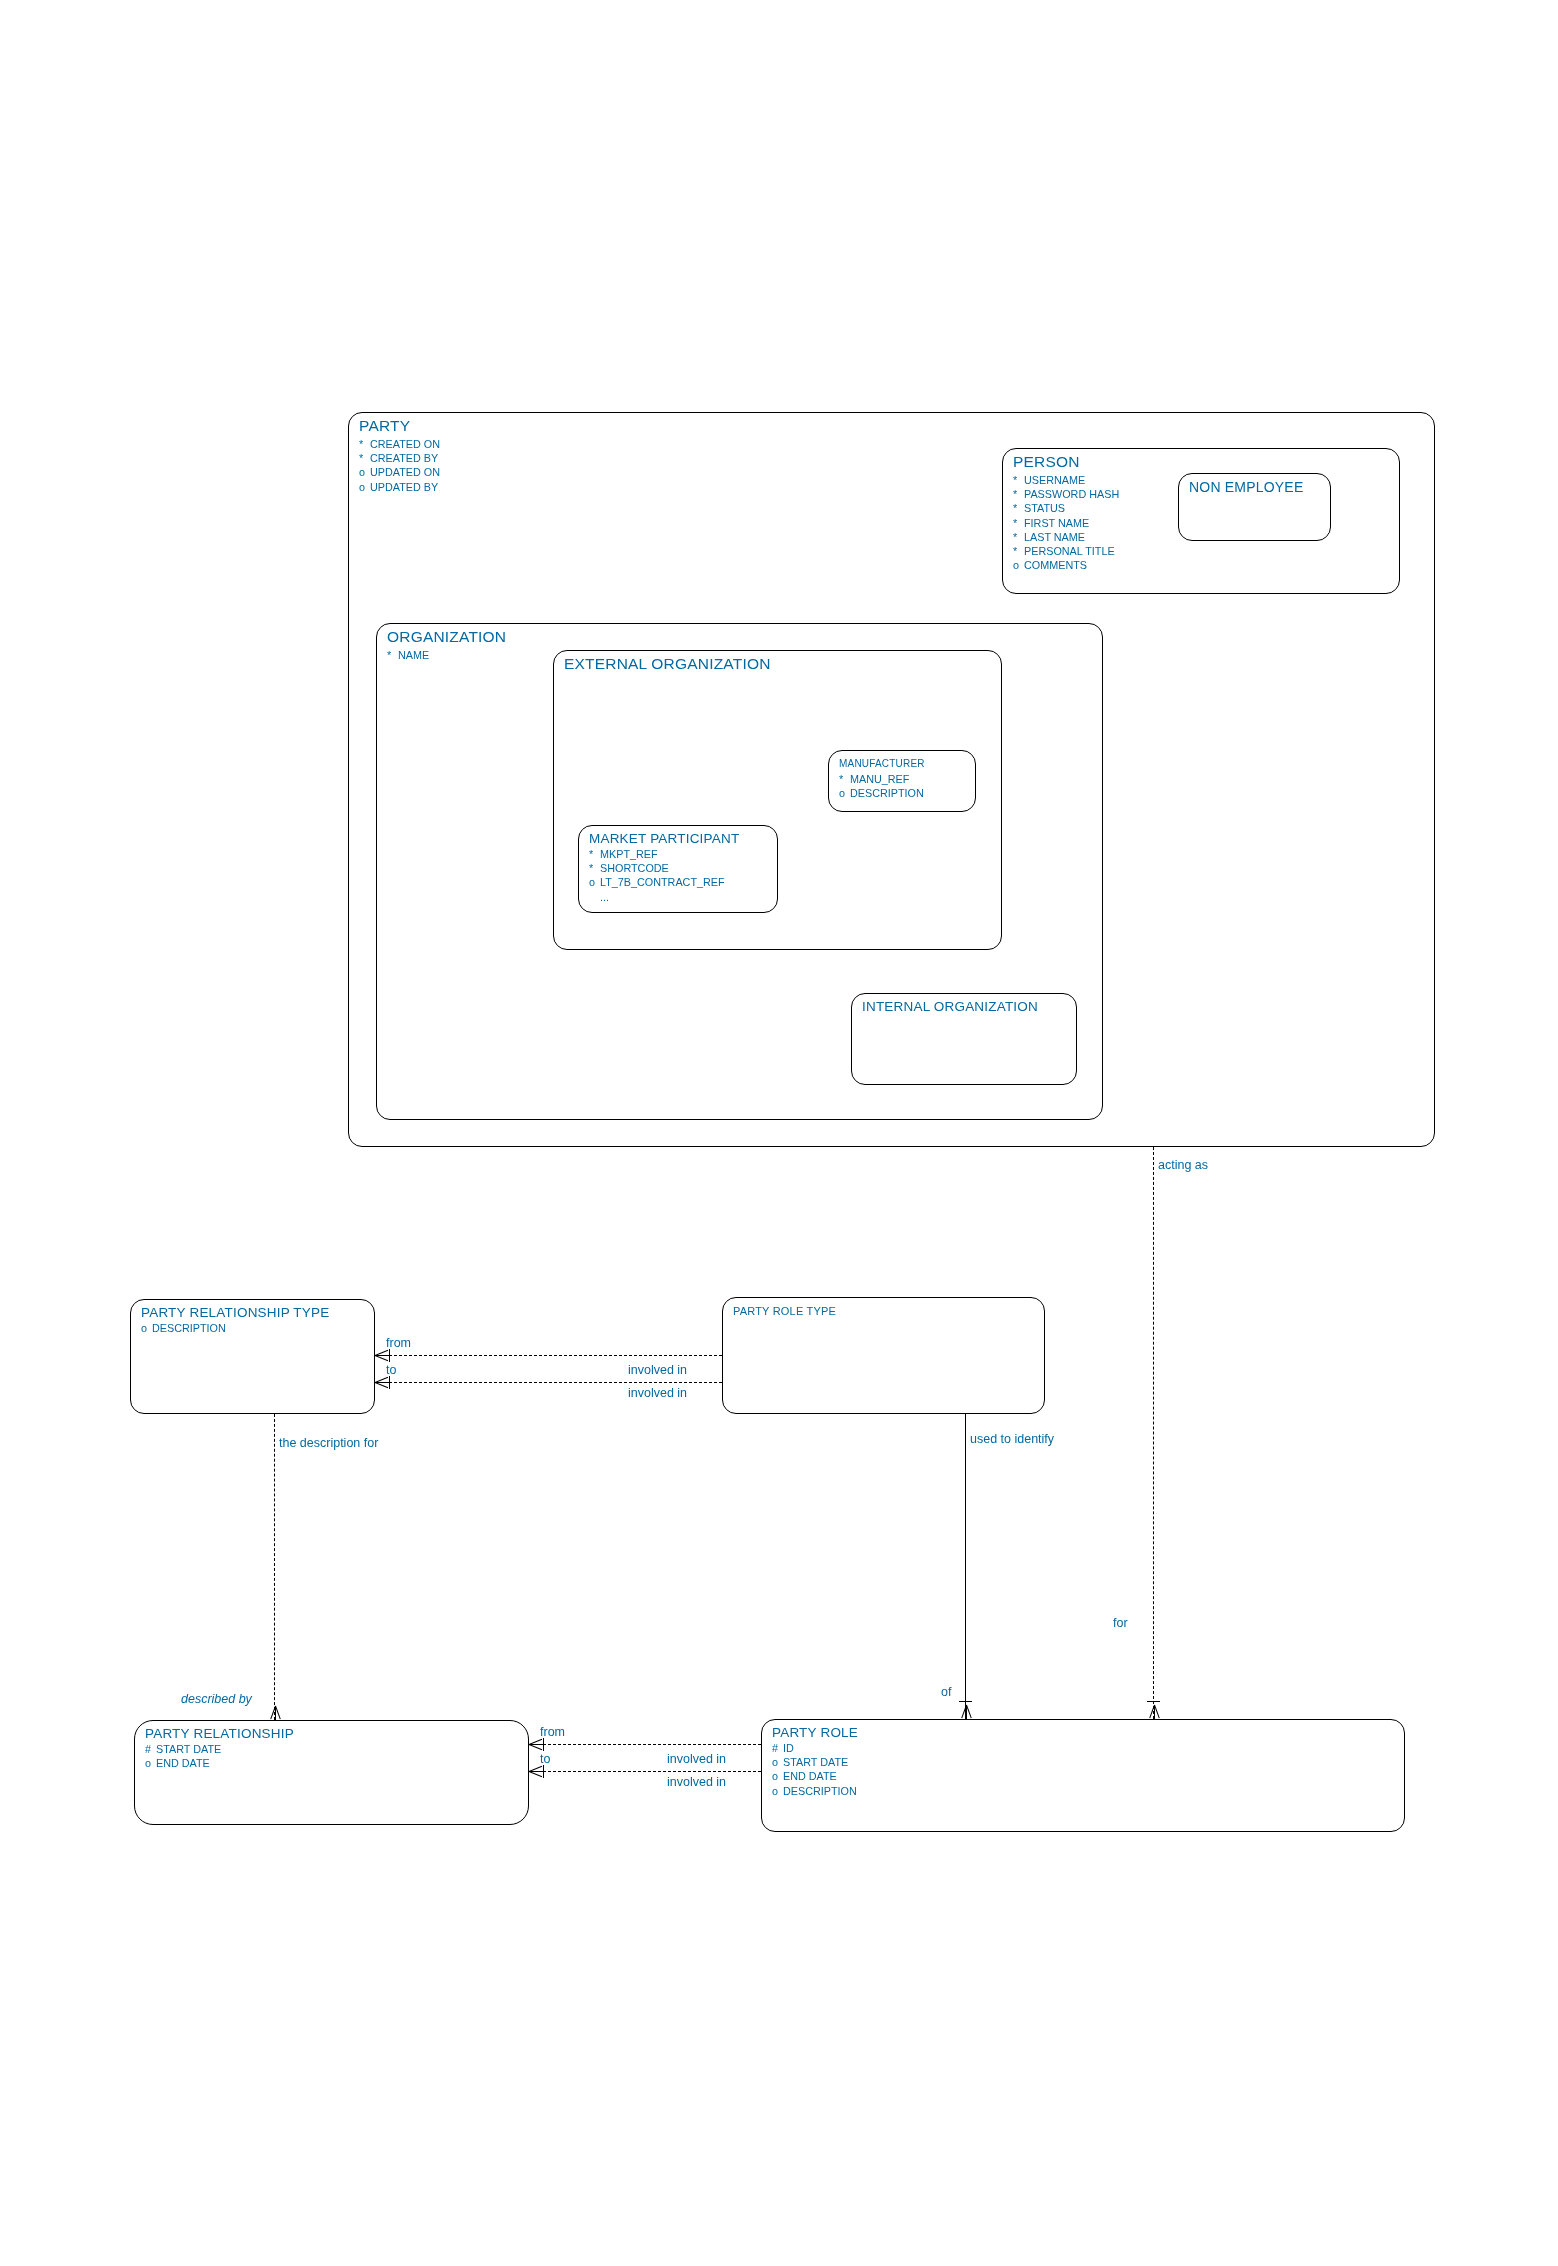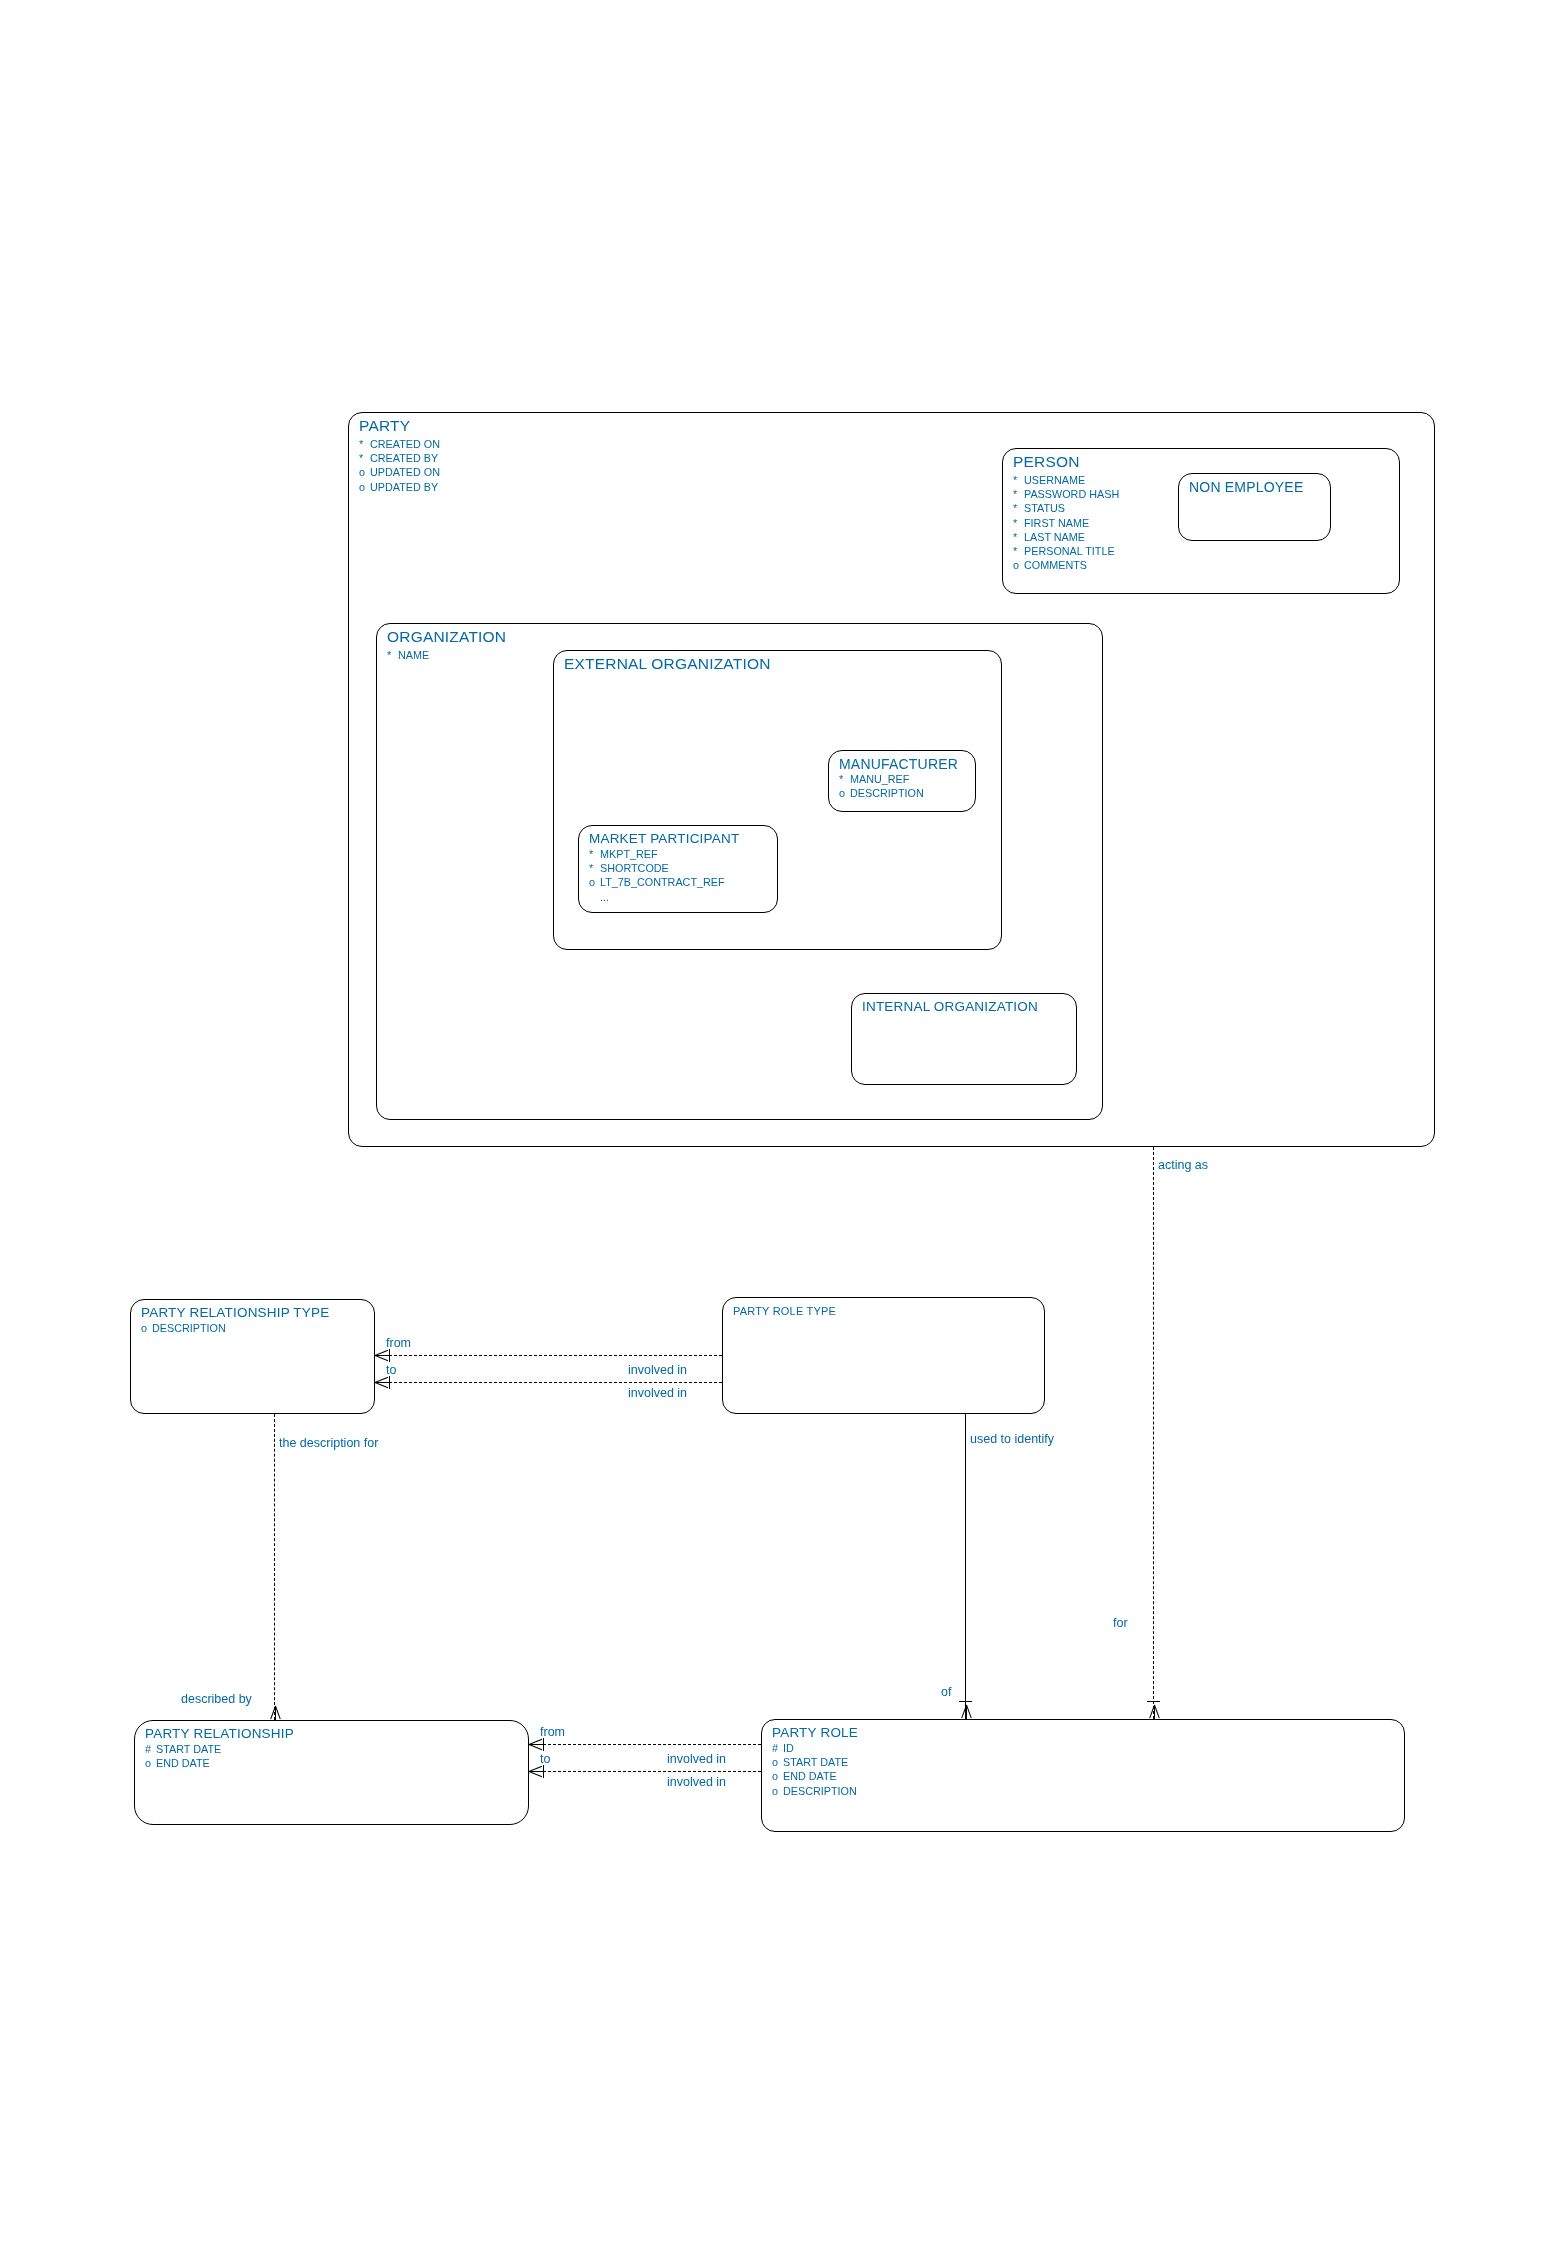--- a/index.html
+++ b/index.html
@@ -160,21 +160,21 @@
     <div class="attrs">
       <span class="row"><span class="mark">*</span><span>NAME</span></span>
     </div>
   </div>
 
   <div class="entity" style="left:553px; top:650px; width:449px; height:300px;">
     <div class="ename">EXTERNAL ORGANIZATION</div>
   </div>
 
   <div class="entity" style="left:828px; top:750px; width:148px; height:62px;">
-    <div class="ename" style="font-size:14px;">MANUFACTURER</div>
+    <div class="ename" style="font-size:10px;">MANUFACTURER</div>
     <div class="attrs" style="top:21px;">
       <span class="row"><span class="mark">*</span><span>MANU_REF</span></span>
       <span class="row"><span class="mark">o</span><span>DESCRIPTION</span></span>
     </div>
   </div>
 
   <div class="entity" style="left:578px; top:825px; width:200px; height:88px;">
     <div class="ename" style="font-size:13.5px;">MARKET PARTICIPANT</div>
     <div class="attrs" style="top:21px;">
       <span class="row"><span class="mark">*</span><span>MKPT_REF</span></span>
@@ -228,21 +228,21 @@
   <div class="vline" style="left:965px; top:1414px; height:305px;"></div>
   <div class="rlabel" style="left:970px; top:1432px;">used to identify</div>
   <div class="rlabel" style="left:941px; top:1685px;">of</div>
   <div class="bartick-h" style="left:959px; top:1701px;"></div>
   <div class="cfoot-up" style="left:958px; top:1705px;">
       <i></i>
     </div>
 
   <div class="vline dashed" style="left:274px; top:1414px; height:306px;"></div>
   <div class="rlabel" style="left:279px; top:1436px;">the description for</div>
-  <div class="rlabel" style="left:181px; top:1692px;">described by</div>
+  <div class="rlabel" style="left:181px; top:1692px;font-style:italic;">described by</div>
   <div class="cfoot-up" style="left:267px; top:1706px;">
       <i></i>
     </div>
 
   <div class="hline dashed" style="left:389px; top:1355px; width:333px;"></div>
   <div class="hline dashed" style="left:389px; top:1382px; width:333px;"></div>
   <div class="rlabel" style="left:386px; top:1336px;">from</div>
   <div class="rlabel" style="left:386px; top:1363px;">to</div>
   <div class="rlabel" style="left:628px; top:1363px;">involved in</div>
   <div class="rlabel" style="left:628px; top:1386px;">involved in</div>

